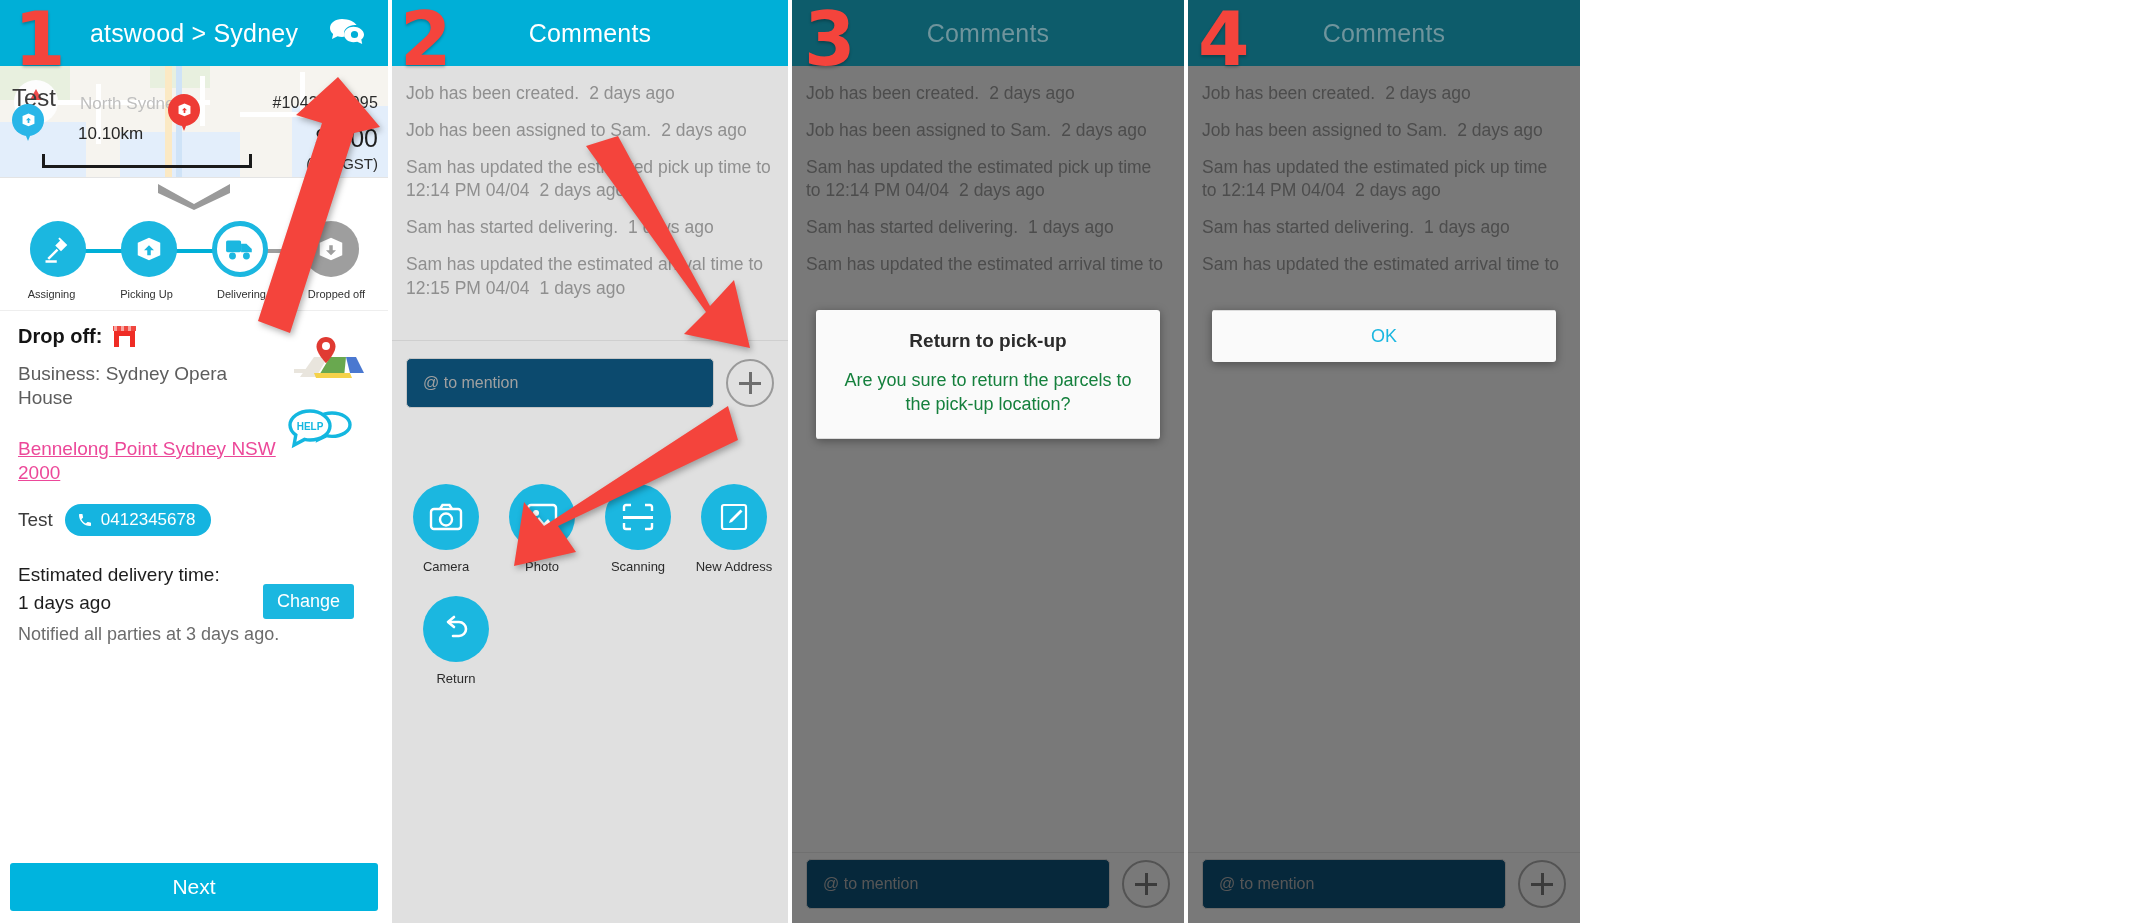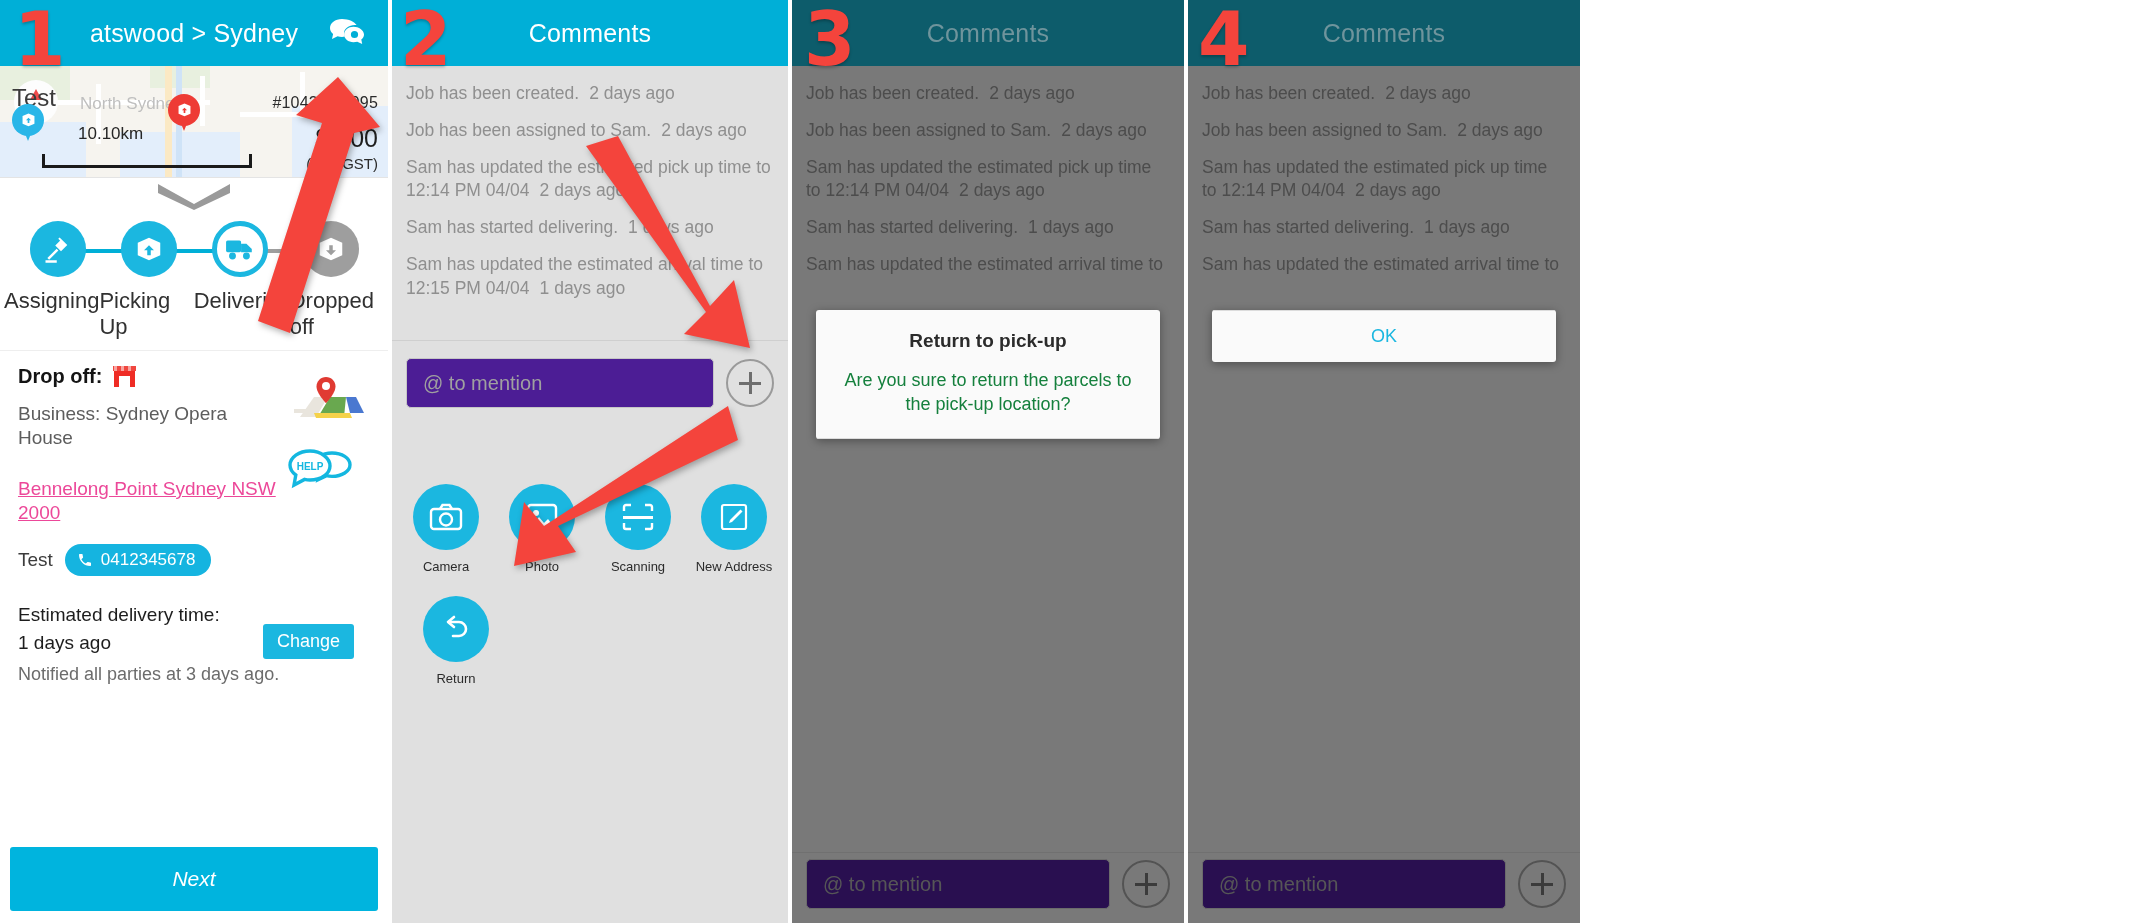--- a/index.html
+++ b/index.html
@@ -69,21 +69,21 @@
                position:relative; height:62px; padding:0 12px; }
   .line { position:absolute; left:56px; right:56px; top:31px; height:4px;
           background:#00AFD7; z-index:0; }
   .line .dead { position:absolute; right:0; width:32%; top:0; bottom:0; background:#9e9e9e;}
   .node { width:56px; height:56px; border-radius:50%; background:#1BB7E0;
           display:flex; align-items:center; justify-content:center; z-index:2;
           position:relative; }
   .node.current { background:#fff; border:5px solid #1BB7E0; }
   .node.off { background:#9e9e9e; }
   .labels-row { display:flex; justify-content:space-around; padding:8px 4px 0; }
-  .labels-row span { font-size:22px; color:#313131; width:96px; }
+  .labels-row span { font-size:11px; color:#313131; width:96px; text-align:center; }
 
   
   .details { padding:14px 18px 0; position:relative; }
   .drop-line { font-size:20px; color:#141414; font-weight:bold; display:flex;
                align-items:center; gap:10px; }
   .shop-ico { width:25px; height:23px; position:relative; display:inline-block; }
   .biz { font-size:19px; color:#5d5d5d; margin-top:14px; line-height:1.28; max-width:250px;}
   .addr { font-size:19px; color:#ec4899; margin-top:26px; line-height:1.3;
           text-decoration:underline; max-width:262px; }
   .who { margin-top:18px; display:flex; align-items:center; gap:12px; }
@@ -93,35 +93,35 @@
   .side-icons { position:absolute; right:14px; top:22px; width:86px; }
   .gmap-ico { width:74px; height:50px; position:relative; margin-left:6px; }
   .help-ico { width:78px; height:46px; position:relative; margin-top:26px; }
   .eta { margin-top:28px; }
   .eta .t1 { font-size:19px; color:#1d1d1d; }
   .eta .t2 { font-size:19px; color:#1d1d1d; margin-top:6px; }
   .eta .t3 { font-size:18px; color:#6c6c6c; margin-top:10px; }
   .change-btn { position:absolute; right:16px; bottom:0; background:#1BB7E0; color:#fff;
         font-size:18px; padding:7px 14px; border-radius:3px; }
   .eta-wrap { position:relative; }
-  .nextbtn { position:absolute; left:10px; right:10px; bottom:12px; height:64px;
+  .nextbtn { position:absolute; left:10px; right:10px; bottom:12px; height:48px;
         background:#00B4DE; color:#fff; font-size:21px; display:flex;
-        align-items:center; justify-content:center; border-radius:3px;font-style:italic; }
+        align-items:center; justify-content:center; border-radius:3px; }
 
   
   .cbody { background:#e0e0e0; height:857px; position:relative; }
   .clist { padding:16px 14px 0; }
   .cmsg { font-size:17.5px; color:#8f8f8f; line-height:1.36; margin-bottom:13px; }
   .cmsg .ago { margin-left:10px; }
   .cdivider { border-top:1px solid #cfcfcf; }
   .inputrow { position:absolute; left:0; right:0; display:flex; align-items:center;
         gap:12px; padding:10px 14px; }
   .mention { flex:1; height:50px; border:1px solid #c6c6c6; border-radius:5px;
-        background:#4c1d95; display:flex; align-items:center; padding:0 16px;
-        color:#a0a0a0; font-size:20px; }
+        background:#0c4a6e; display:flex; align-items:center; padding:0 16px;
+        color:#a0a0a0; font-size:16px; }
   .plusbtn { width:48px; height:48px; border-radius:50%; border:2px solid #9a9a9a;
         position:relative; flex:0 0 48px; }
   .plusbtn:before,.plusbtn:after{content:"";position:absolute;background:#6e6e6e;}
   .plusbtn:before{left:11px;right:11px;top:21px;height:3px;}
   .plusbtn:after{top:11px;bottom:11px;left:21px;width:3px;}
   .actiongrid { position:absolute; left:0; right:0; top:418px; padding:0 6px; }
   .arow { display:flex; justify-content:space-around; align-items:flex-start; }
   .aitem { width:92px; text-align:center; }
   .acirc { width:66px; height:66px; border-radius:50%; background:#1BB7E0;
         margin:0 auto; display:flex; align-items:center; justify-content:center; }

